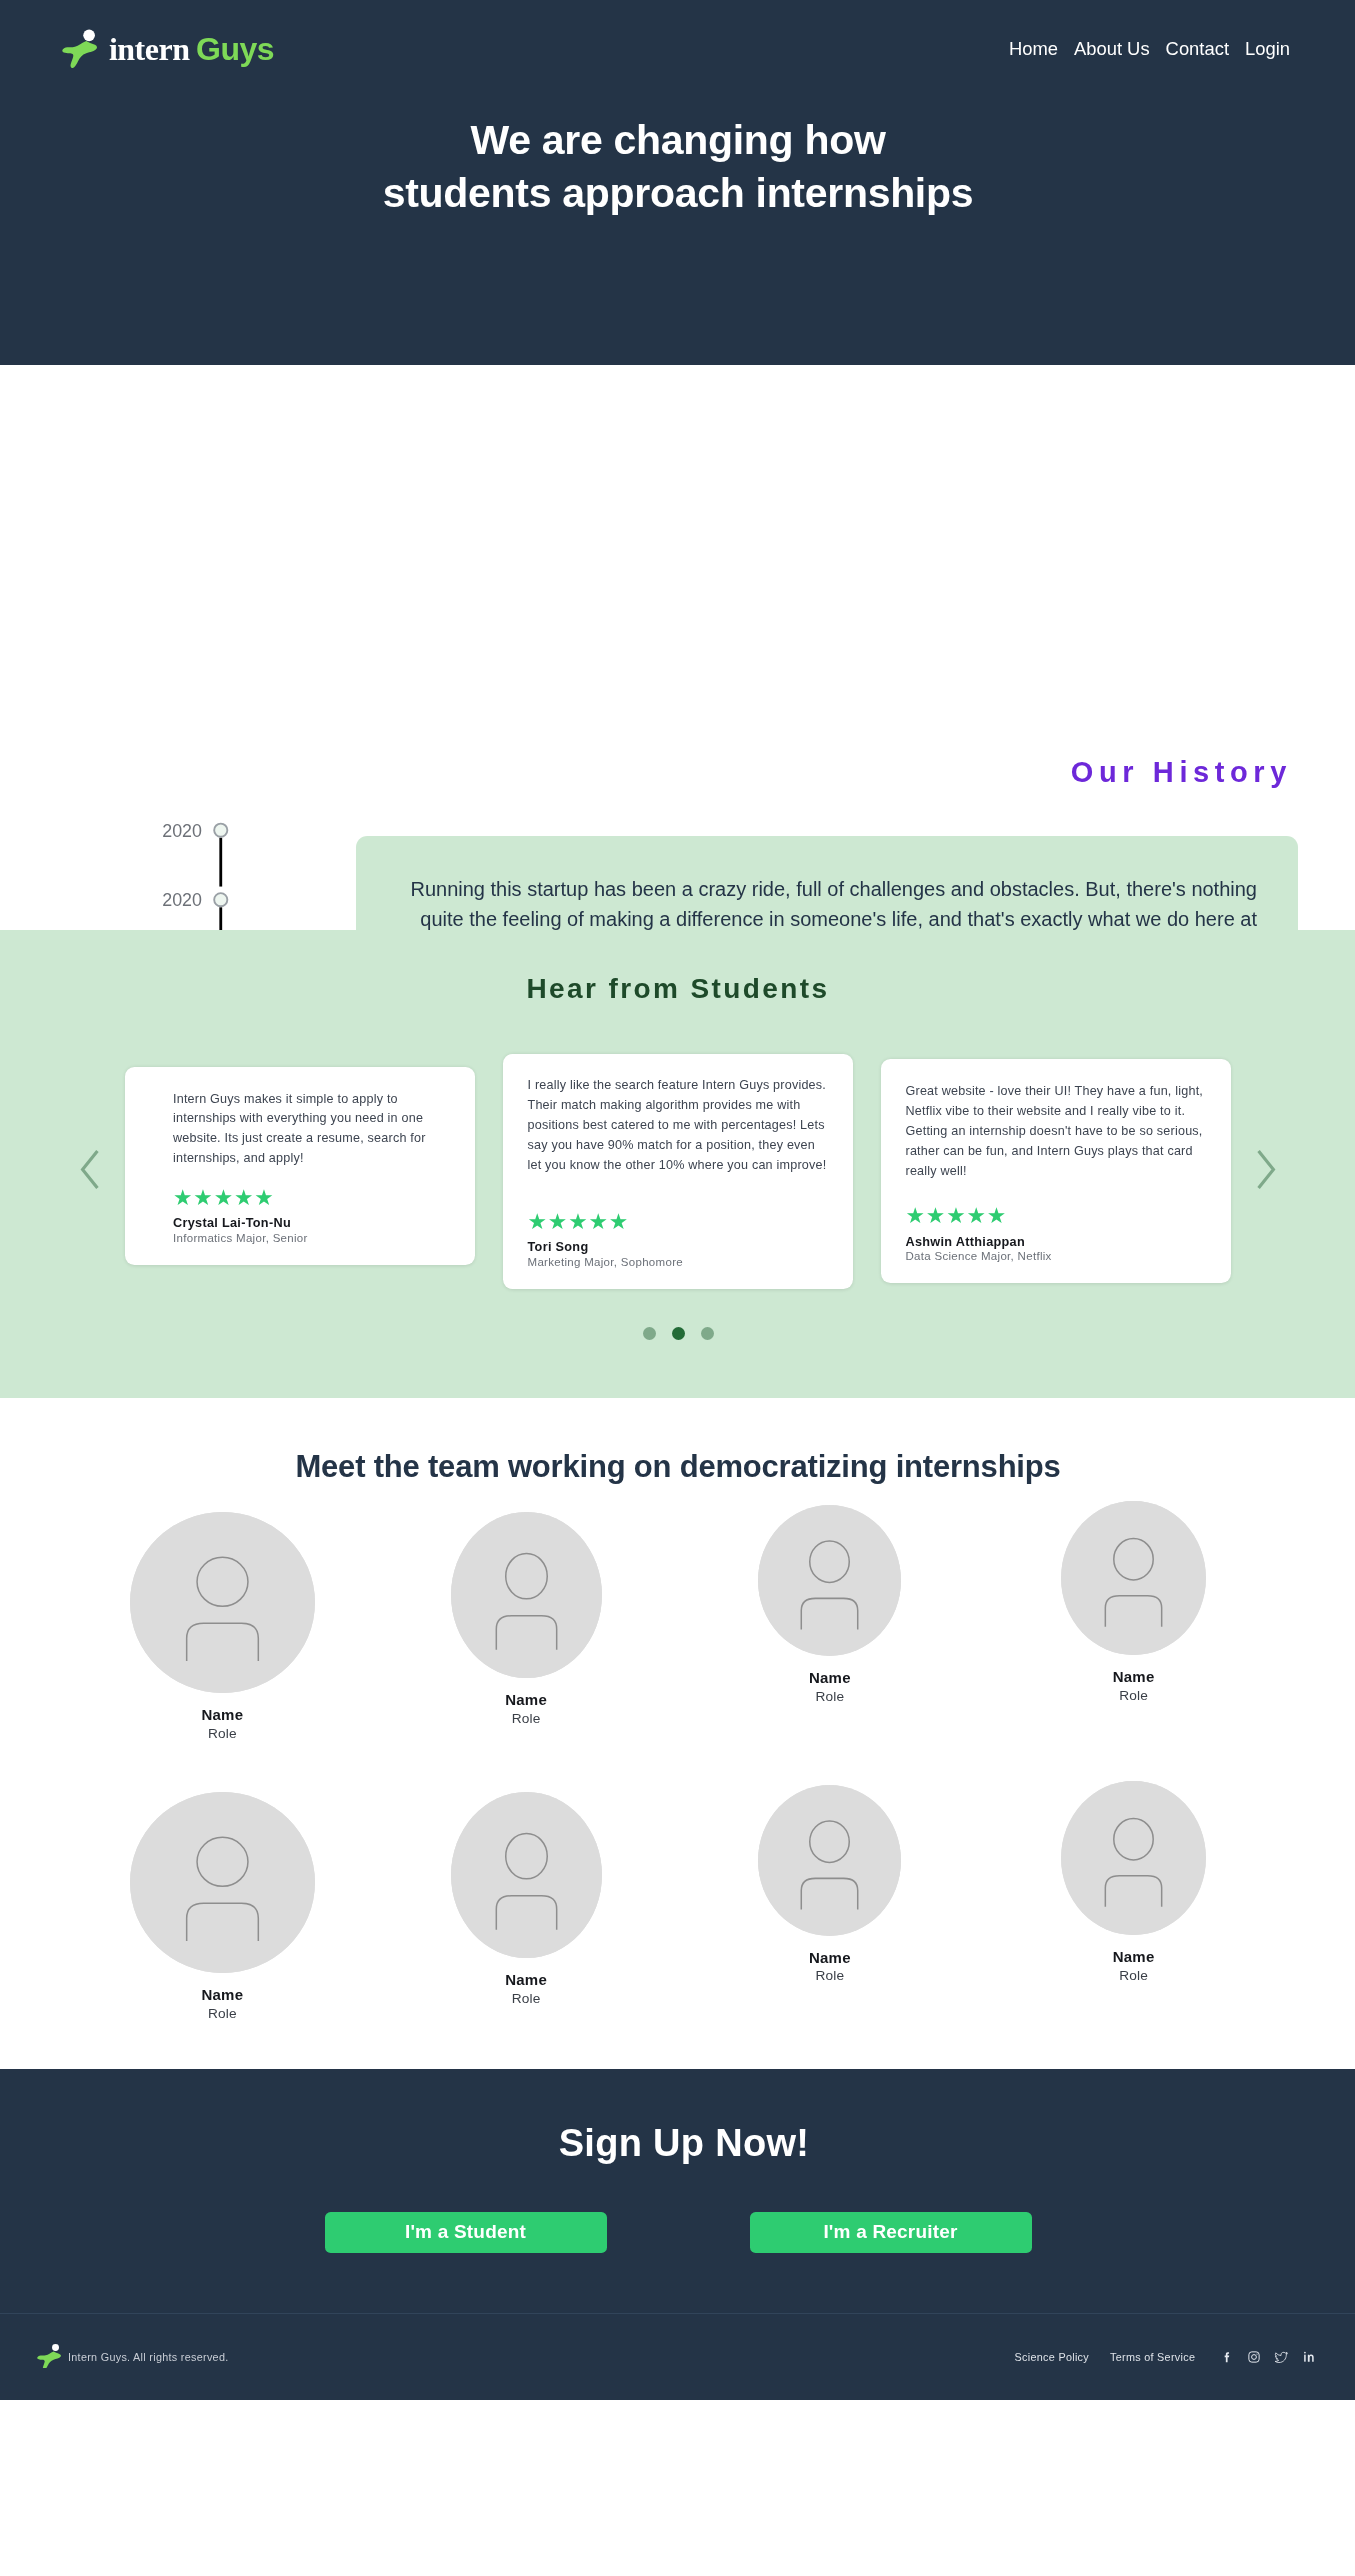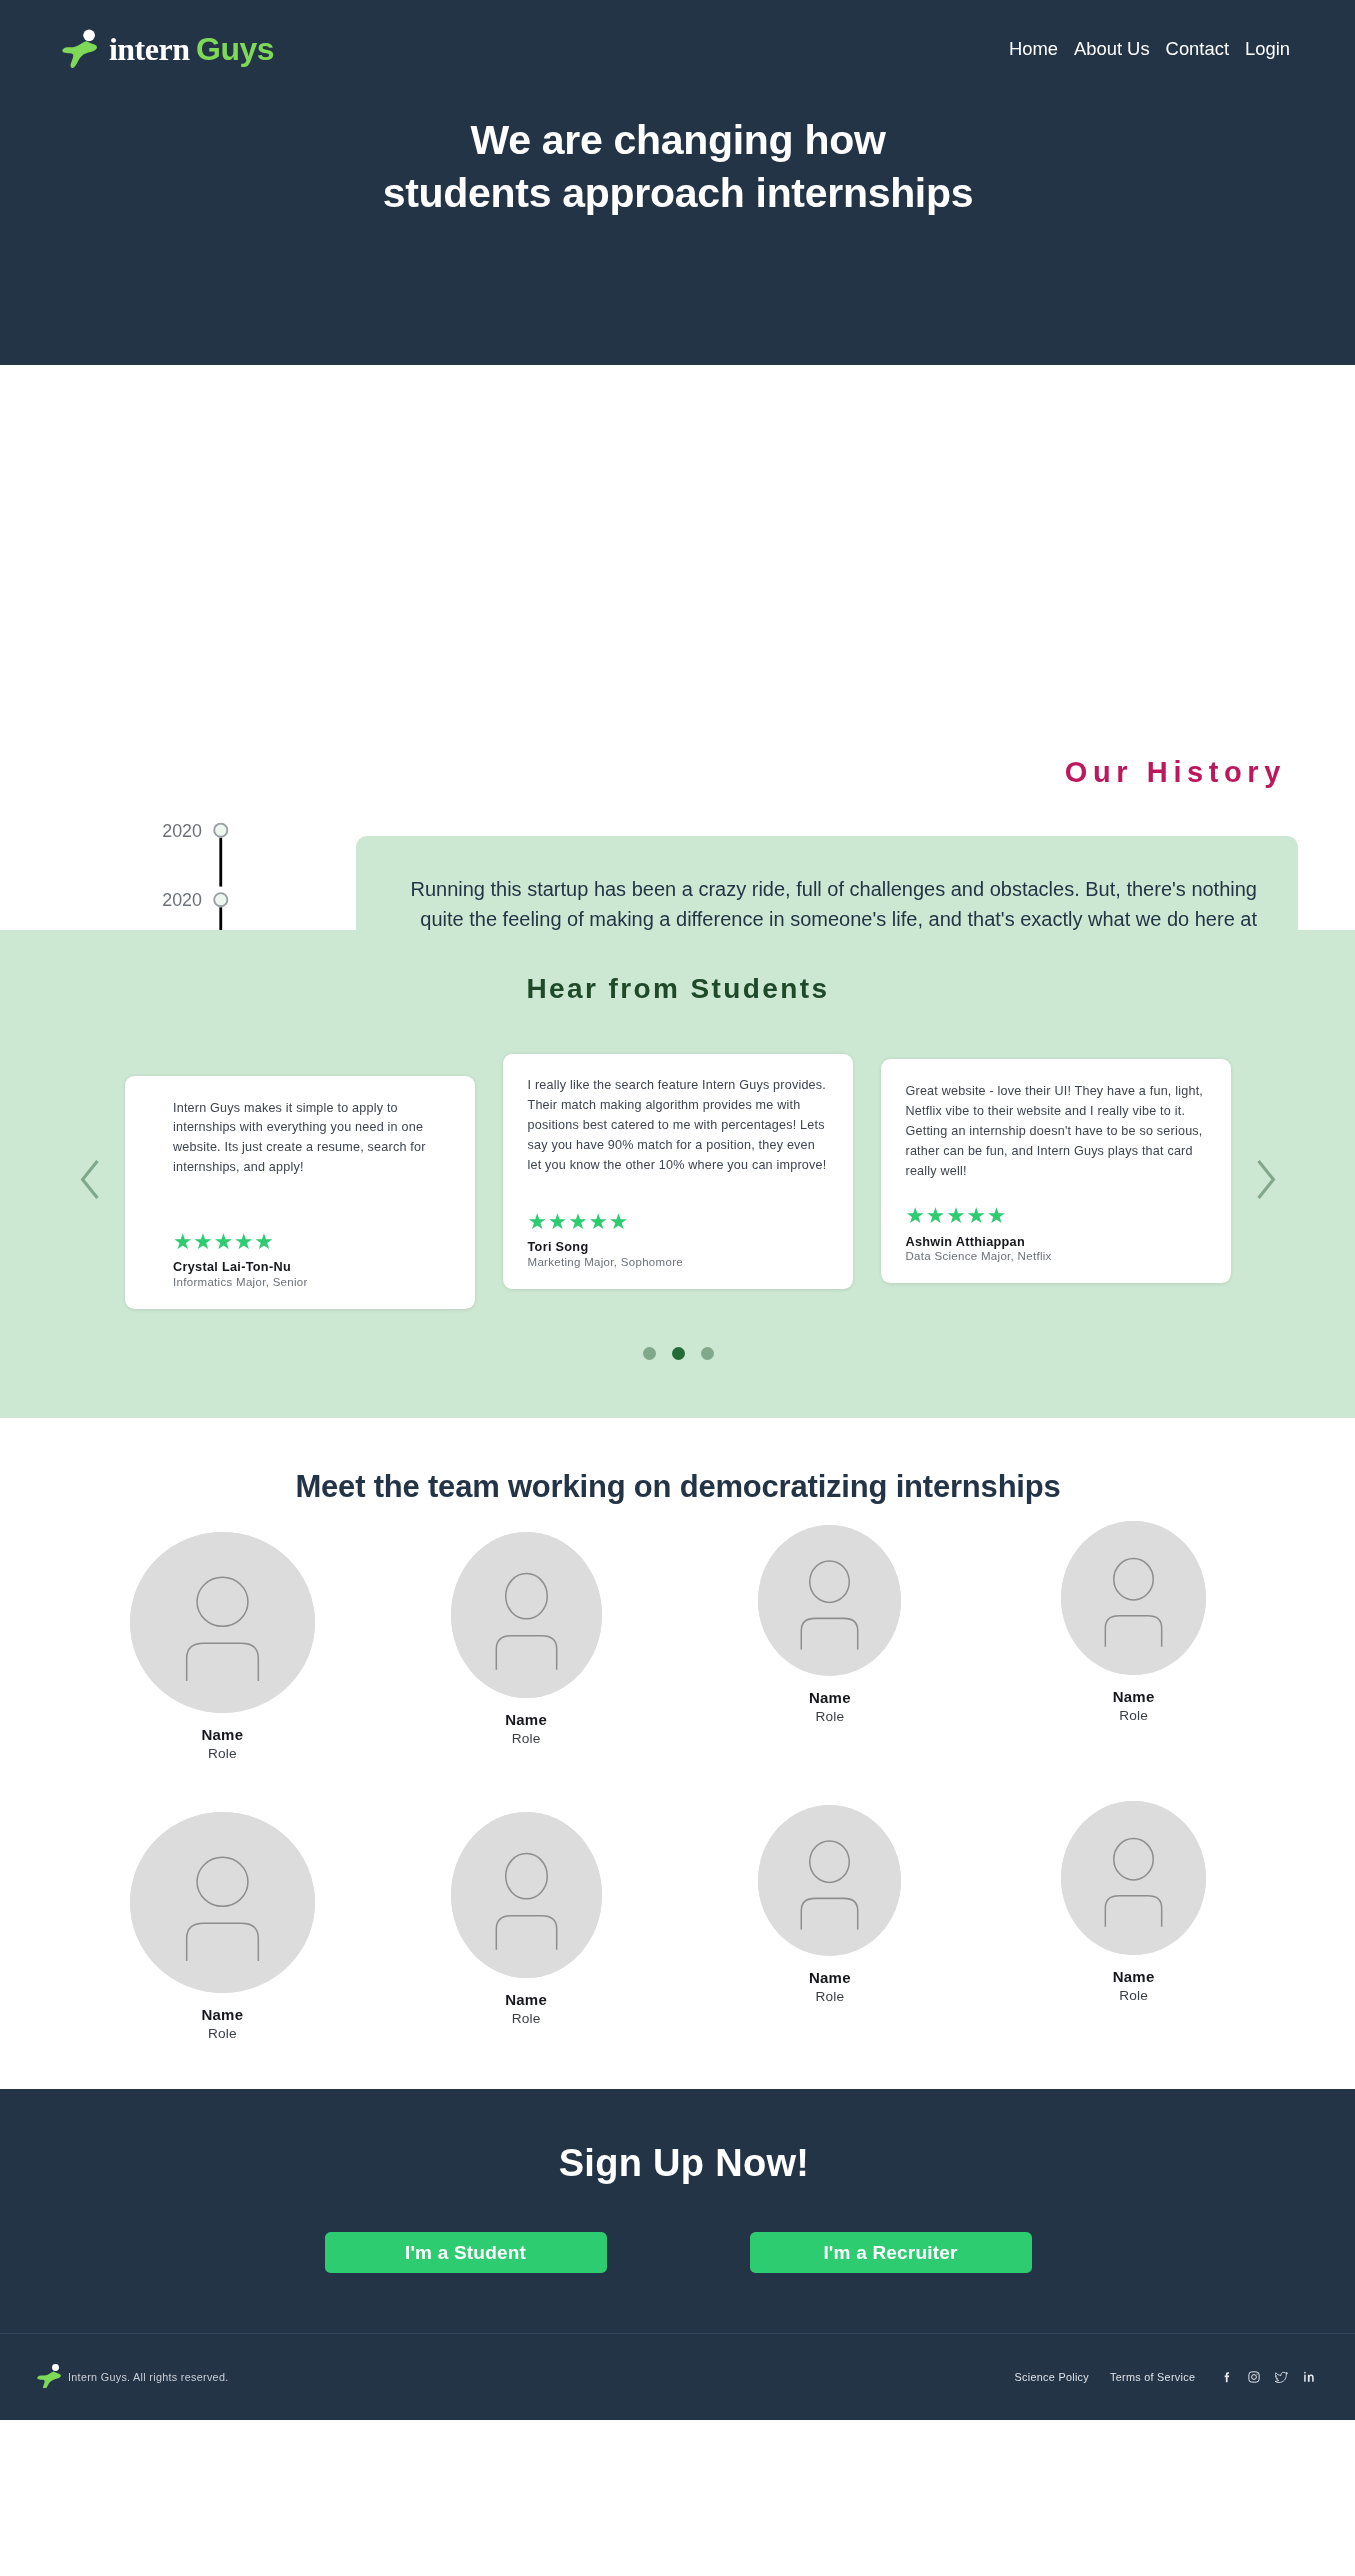--- a/index.html
+++ b/index.html
@@ -22,21 +22,21 @@
   .logo-guys{color:#7ED957;margin-left:6.6px;}
   .nav-links{display:flex;align-items:center;gap:16px;margin-top:13px;}
   .nav-link{color:#ffffff;font-size:18.4px;text-decoration:none;white-space:nowrap;cursor:pointer;}
   .hero-title{
     color:#ffffff;text-align:center;font-size:41px;font-weight:bold;
     line-height:1.3;margin-top:40px;letter-spacing:-0.3px;
   }
 
   
   .history{position:relative;background:#fff;width:1356px;height:565px;}
-  .hist-title-wrap{position:absolute;right:70px;top:391px;font-size:29px;font-weight:bold;letter-spacing:5.6px;color:#be185d;}
+  .hist-title-wrap{position:absolute;right:64px;top:391px;font-size:29px;font-weight:bold;letter-spacing:5.6px;color:#6d28d9;}
   .timeline{position:absolute;left:104px;top:452px;width:169px;}
   .history-card{
     position:absolute;left:356px;top:471px;width:942px;height:358px;
     background:#cde8d2;border-radius:11.3px;padding:38px 41px;
   }
   .history-text{
     font-size:20px;line-height:1.52;color:#243447;text-align:right;
   }
 
   
@@ -46,21 +46,21 @@
     margin-bottom:45px;
   }
   .carousel{display:flex;align-items:center;justify-content:center;gap:17px;padding:0 34px;}
   .chev{width:36px;height:53px;flex:0 0 auto;cursor:pointer;display:flex;align-items:center;justify-content:center;}
   .cards{display:flex;gap:28px;flex:0 0 auto;}
   .card{
     background:#fff;border-radius:9.4px;padding:22.6px 24.5px 21px;
     box-shadow:0 0.9px 3.8px rgba(0,0,0,.10);
     width:350px;display:flex;flex-direction:column;
   }
-  .card.c1{height:233px;align-self:flex-start;margin-top:26px;padding-left:48px;}
+  .card.c1{height:198px;align-self:flex-start;margin-top:17px;padding-left:48px;}
   .card.c2{height:235px;align-self:flex-start;margin-top:3.8px;}
   .card.c3{height:224px;align-self:flex-start;margin-top:9.4px;}
   .quote{font-size:12.6px;line-height:1.58;color:#3d4450;letter-spacing:0.2px;flex:1 1 auto;}
   .stars{color:#2ecc71;font-size:21.7px;letter-spacing:0.9px;line-height:1;margin:5.6px 0 7.5px;}
   .who{font-size:12.7px;font-weight:bold;color:#16181d;letter-spacing:0.3px;}
   .role{font-size:11.5px;color:#6b7078;letter-spacing:0.3px;margin-top:1.9px;}
   .dots{display:flex;justify-content:center;gap:16px;margin-top:38px;}
   .dot{width:13px;height:13px;border-radius:50%;background:#7fa98a;cursor:pointer;}
   .dot.active{background:#236b37;}
 

